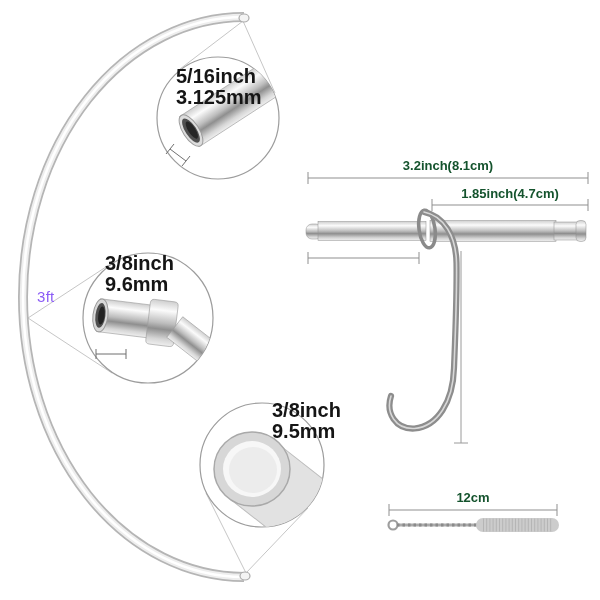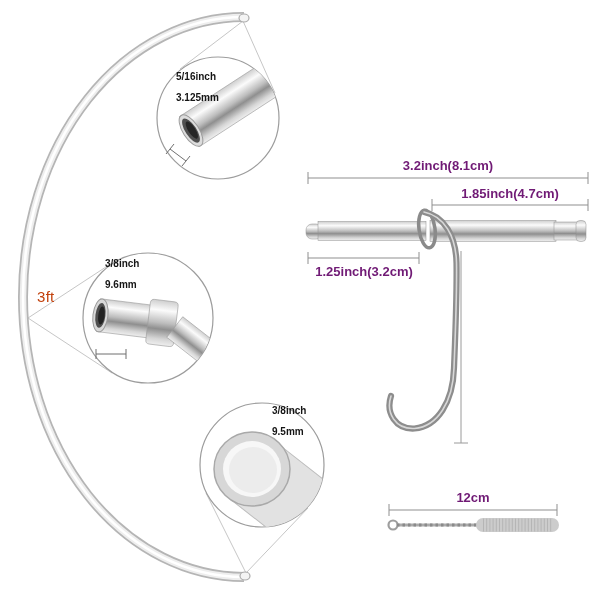--- a/index.html
+++ b/index.html
@@ -1,26 +1,26 @@
 <!DOCTYPE html>
 <html><head>
 <meta charset="utf-8">
 <style>
   * { margin:0; padding:0; box-sizing:border-box; }
   html,body { background:#ffffff; }
   body { font-family:"Liberation Sans", sans-serif; }
   .diagram { position:relative; width:600px; height:600px; background:#fff; overflow:hidden; }
   .diagram > svg { position:absolute; left:0; top:0; }
-  .lbl { position:absolute; color:#c2410c; }
+  .lbl { position:absolute; color:#8b5cf6; }
   .tube-len { left:37px; top:288px; font-size:15px; font-weight:500; letter-spacing:0.3px; }
-  .callout-text { position:absolute; font-size:10px; font-weight:700; color:#151515; line-height:21px; white-space:nowrap; }
+  .callout-text { position:absolute; font-size:20px; font-weight:700; color:#151515; line-height:21px; white-space:nowrap; }
   .c1 { left:176px; top:66px; }
   .c2 { left:105px; top:253px; }
   .c3 { left:272px; top:400px; }
-  .dim { position:absolute; width:200px; text-align:center; font-size:13px; font-weight:600; color:#701a75; white-space:nowrap; }
+  .dim { position:absolute; width:200px; text-align:center; font-size:13px; font-weight:600; color:#14532d; white-space:nowrap; }
   .d-overall { left:348px; top:158px; }
   .d-right { left:410px; top:186px; }
   .d-left { left:264px; top:264px; }
   .d-brush { left:373px; top:490px; font-size:13px; }
 </style>
 </head>
 <body>
 
 <div class="diagram">
 
@@ -168,16 +168,15 @@
     <div>9.6mm</div>
   </div>
 
   <div class="callout-text c3">
     <div>3/8inch</div>
     <div>9.5mm</div>
   </div>
 
   <div class="dim d-overall">3.2inch(8.1cm)</div>
   <div class="dim d-right">1.85inch(4.7cm)</div>
-  <div class="dim d-left">1.25inch(3.2cm)</div>
   <div class="dim d-brush">12cm</div>
 
 </div>
 
 </body></html>

